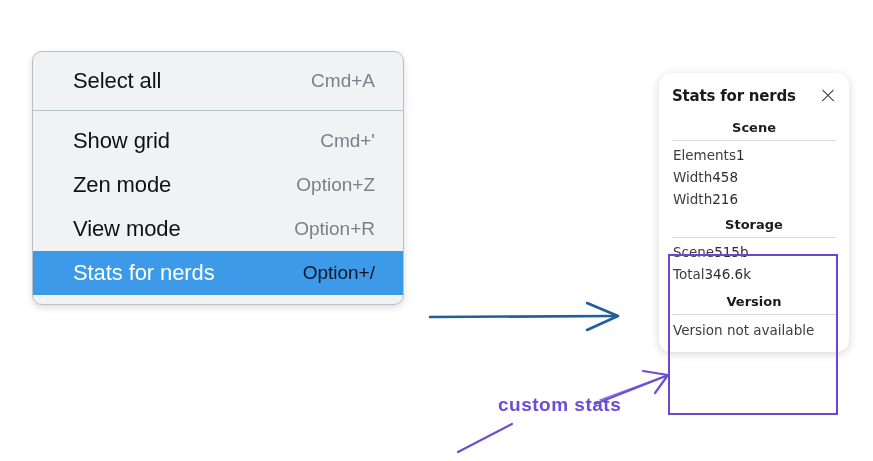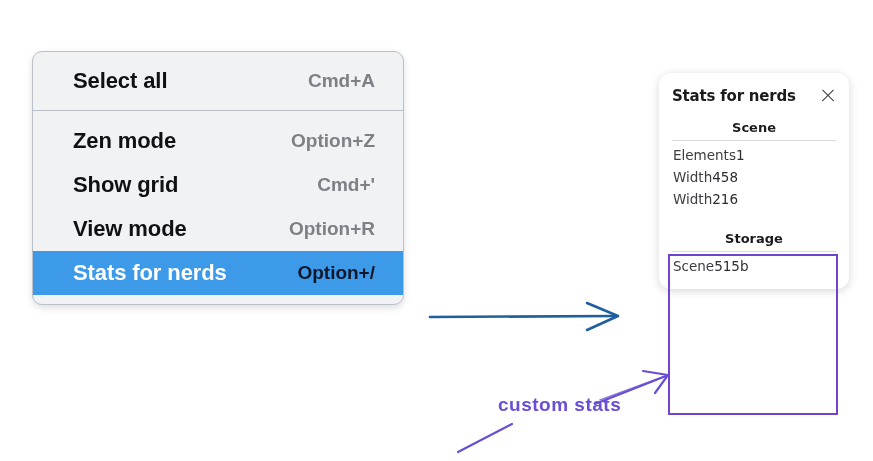--- a/index.html
+++ b/index.html
@@ -24,21 +24,21 @@
     width: 372px;
     background: #f1f2f4;
     border: 1px solid #b9c0c8;
     border-radius: 10px;
     box-shadow: 0 3px 7px rgba(0,0,0,0.13);
     box-sizing: border-box;
     overflow: hidden;
     padding-top: 7px;
     padding-bottom: 9px;
   }
-  .menu-group { display: block; font-weight: bold; }
+  .menu-group { display: block; }
   .menu-separator {
     height: 1px;
     background: #b9c0c8;
     margin: 7px 0 8px 0;
   }
   .menu-item {
     display: flex;
     align-items: center;
     justify-content: space-between;
     height: 44px;
@@ -175,26 +175,26 @@
     <div class="menu-item">
       <span class="mi-label">Select all</span>
       <span class="mi-shortcut">Cmd+A</span>
     </div>
   </div>
 
   <div class="menu-separator"></div>
 
   <div class="menu-group">
     <div class="menu-item">
+      <span class="mi-label">Show grid</span>
+      <span class="mi-shortcut">Cmd+'</span>
+    </div>
+    <div class="menu-item">
       <span class="mi-label">Zen mode</span>
       <span class="mi-shortcut">Option+Z</span>
-    </div>
-    <div class="menu-item">
-      <span class="mi-label">Show grid</span>
-      <span class="mi-shortcut">Cmd+'</span>
     </div>
     <div class="menu-item">
       <span class="mi-label">View mode</span>
       <span class="mi-shortcut">Option+R</span>
     </div>
     <div class="menu-item selected">
       <span class="mi-label">Stats for nerds</span>
       <span class="mi-shortcut">Option+/</span>
     </div>
   </div>
@@ -218,29 +218,38 @@
     <div class="stat-row">
       <span class="sl">Width</span>
       <span class="sv">458</span>
     </div>
     <div class="stat-row">
       <span class="sl">Width</span>
       <span class="sv">216</span>
     </div>
   </div>
 
-  <div style="margin-top:20px;">
+  <div style="margin-top:6px;">
     <div class="section-title">Storage</div>
     <div class="section-rule"></div>
     <div class="stat-row">
       <span class="sl">Scene</span>
       <span class="sv">515b</span>
     </div>
-  </div>
-
+    <div class="stat-row">
+      <span class="sl">Total</span>
+      <span class="sv">346.6k</span>
+    </div>
+  </div>
+
+  <div style="margin-top:8px;">
+    <div class="section-title">Version</div>
+    <div class="section-rule"></div>
+    <div class="version-text">Version not available</div>
+  </div>
 
 </div>
 
 <div id="highlight-box"></div>
 
 <svg id="annotation-layer" width="873" height="461" viewBox="0 0 873 461">
 
   <g>
     <path d="M430,317 L615,316" stroke="#1f5f9e" stroke-width="2.6" fill="none" stroke-linecap="round"></path>
     <path d="M587,303 L618,316 L587,330" stroke="#1f5f9e" stroke-width="2.6" fill="none" stroke-linecap="round" stroke-linejoin="round"></path>

